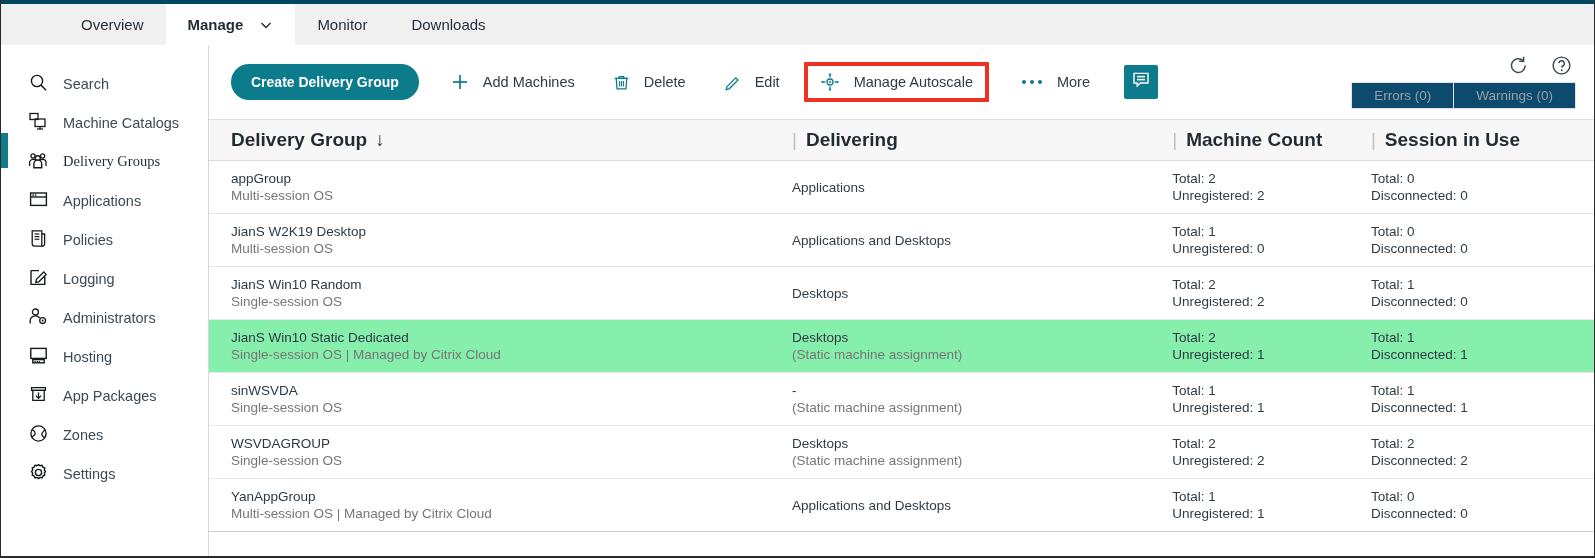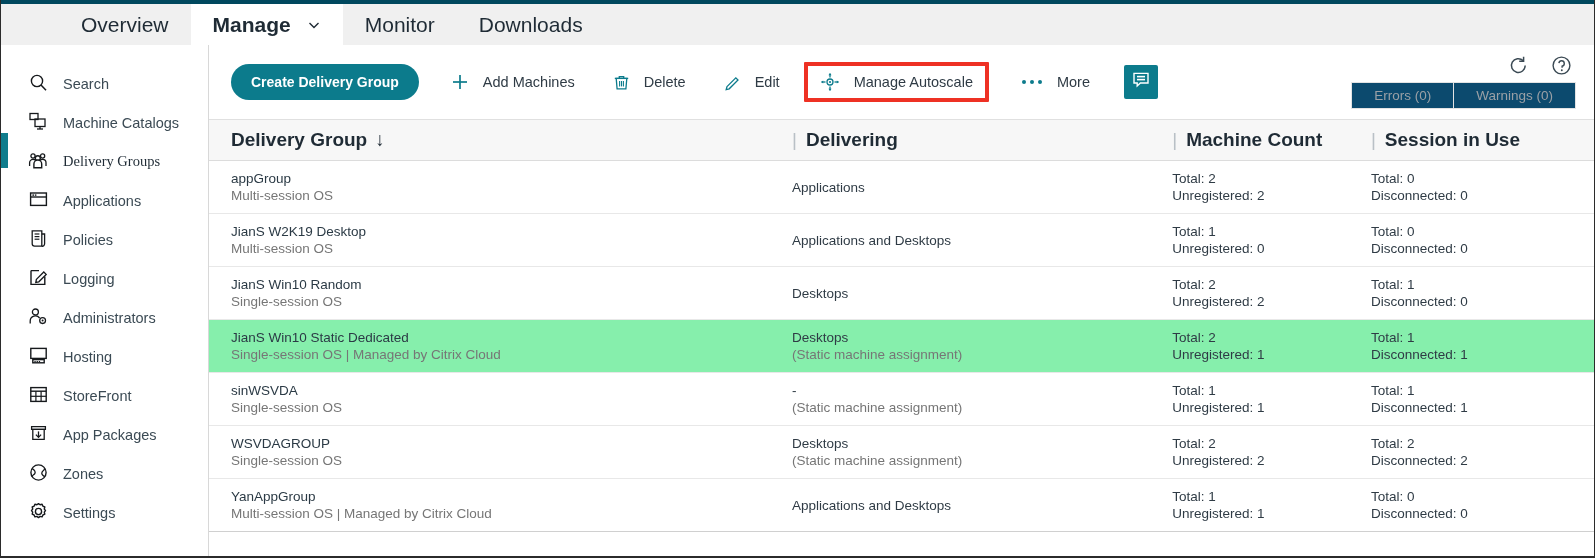--- a/index.html
+++ b/index.html
@@ -35,21 +35,21 @@
     display: flex;
     align-items: stretch;
     padding-left: 58px;
     box-sizing: border-box;
     position: relative;
   }
   .navtab {
     display: flex;
     align-items: center;
     padding: 0 22px;
-    font-size: 21px;
+    font-size: 15px;
     color: #1f2b35;
     cursor: pointer;
     white-space: nowrap;
   }
   .navtab.active {
     background: #ffffff;
     font-weight: bold;
   }
   .navtab .caret {
     margin-left: 16px;
@@ -353,32 +353,20 @@
               <rect x="1.8" y="2.4" width="15.4" height="10" fill="none" stroke="#16191c" stroke-width="1.4"></rect>
               <rect x="3.8" y="13.6" width="11.4" height="3.2" fill="none" stroke="#16191c" stroke-width="1.4"></rect>
               <rect x="5.4" y="15" width="1.3" height="1.1" fill="#16191c"></rect>
               <rect x="7.6" y="15" width="1.3" height="1.1" fill="#16191c"></rect>
               <rect x="9.8" y="15" width="1.3" height="1.1" fill="#16191c"></rect>
             </svg>
         </span>
         <span class="s-label">Hosting</span>
       </div>
 
-      <div class="side-item">
-        <span class="s-ico">
-          <svg width="19" height="19" viewBox="0 0 19 19">
-              <rect x="1.8" y="2.6" width="15.4" height="13.8" fill="none" stroke="#16191c" stroke-width="1.4"></rect>
-              <line x1="1.8" y1="6.2" x2="17.2" y2="6.2" stroke="#16191c" stroke-width="1.4"></line>
-              <line x1="6.9" y1="6.2" x2="6.9" y2="16.4" stroke="#16191c" stroke-width="1.2"></line>
-              <line x1="12.1" y1="6.2" x2="12.1" y2="16.4" stroke="#16191c" stroke-width="1.2"></line>
-              <line x1="1.8" y1="11.3" x2="17.2" y2="11.3" stroke="#16191c" stroke-width="1.2"></line>
-            </svg>
-        </span>
-        <span class="s-label">StoreFront</span>
-      </div>
 
       <div class="side-item">
         <span class="s-ico">
           <svg width="19" height="19" viewBox="0 0 19 19">
               <path d="M2.6 2.6 h13.8 v2.8 h-13.8 Z" fill="none" stroke="#16191c" stroke-width="1.3"></path>
               <path d="M3.8 5.4 h11.4 v10 h-11.4 Z" fill="none" stroke="#16191c" stroke-width="1.3"></path>
               <line x1="9.5" y1="7.4" x2="9.5" y2="13.2" stroke="#16191c" stroke-width="1.3"></line>
               <path d="M6.9 10.6 L9.5 13.4 L12.1 10.6" fill="none" stroke="#16191c" stroke-width="1.3"></path>
             </svg>
         </span>

